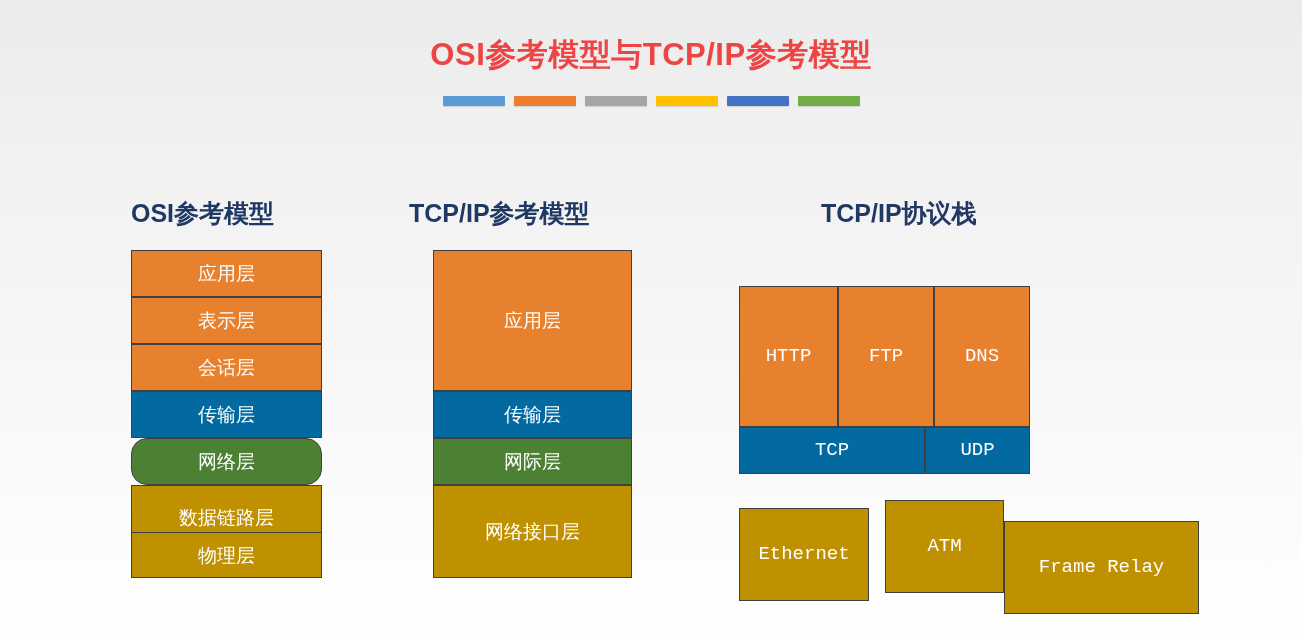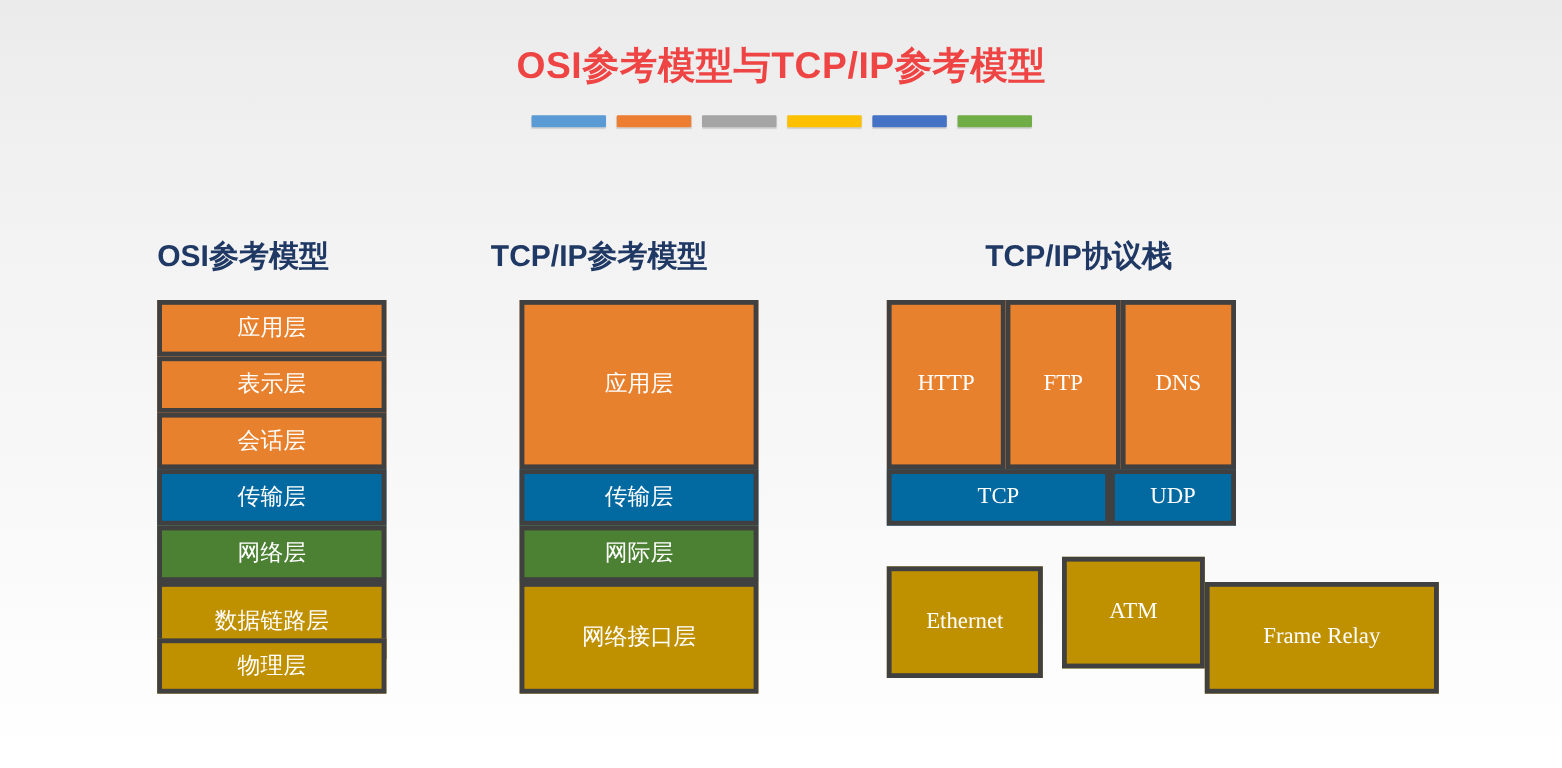--- a/index.html
+++ b/index.html
@@ -34,28 +34,28 @@
     white-space:nowrap;
     top:197px;
   }
   #head-osi{left:131px;}
   #head-model{left:409px;}
   #head-stack{left:781px;margin-left:40px;}
 
   
   .blk{
     position:absolute;box-sizing:border-box;
-    border:4px solid #404040;
+    border:1px solid #404040;
     display:flex;align-items:center;justify-content:center;
     color:#ffffff;
     text-align:center;
     line-height:1.1;
   }
   .cn{font-family:"DejaVu Serif","Liberation Serif",serif;font-size:19px;}
-  .en{font-family:Liberation Serif, serif;font-size:19px;}
+  .en{font-family:Liberation Mono, monospace;font-size:19px;margin-top:36px;}
 
   .c-orange{background:#e8812e;}
   .c-blue  {background:#0369a1;}
   .c-green {background:#4c8033;}
   .c-gold  {background:#bf9000;}
 </style>
 </head>
 <body>
 
 <div class="slide">
@@ -72,21 +72,21 @@
   </div>
 
   <div class="heading" id="head-osi">OSI参考模型</div>
   <div class="heading" id="head-model">TCP/IP参考模型</div>
   <div class="heading" id="head-stack">TCP/IP协议栈</div>
 
   <div class="blk cn c-orange" style="left:131px;top:250px;width:191px;height:47px;">应用层</div>
   <div class="blk cn c-orange" style="left:131px;top:297px;width:191px;height:47px;">表示层</div>
   <div class="blk cn c-orange" style="left:131px;top:344px;width:191px;height:47px;">会话层</div>
   <div class="blk cn c-blue" style="left:131px;top:391px;width:191px;height:47px;">传输层</div>
-  <div class="blk cn c-green" style="left:131px;top:438px;width:191px;height:47px;">网络层</div>
+  <div class="blk cn c-green" style="left:131px;top:438px;width:191px;height:47px;border-radius:16px;">网络层</div>
   <div class="blk cn c-gold" style="left:131px;top:485px;width:191px;height:64px;">数据链路层</div>
   <div class="blk cn c-gold" style="left:131px;top:532px;width:191px;height:46px;">物理层</div>
 
   <div class="blk cn c-orange" style="left:433px;top:250px;width:199px;height:141px;">应用层</div>
   <div class="blk cn c-blue" style="left:433px;top:391px;width:199px;height:47px;">传输层</div>
   <div class="blk cn c-green" style="left:433px;top:438px;width:199px;height:47px;">网际层</div>
   <div class="blk cn c-gold" style="left:433px;top:485px;width:199px;height:93px;">网络接口层</div>
 
   <div class="blk en c-orange" style="left:739px;top:250px;width:99px;height:141px;">HTTP</div>
   <div class="blk en c-orange" style="left:838px;top:250px;width:96px;height:141px;">FTP</div>

